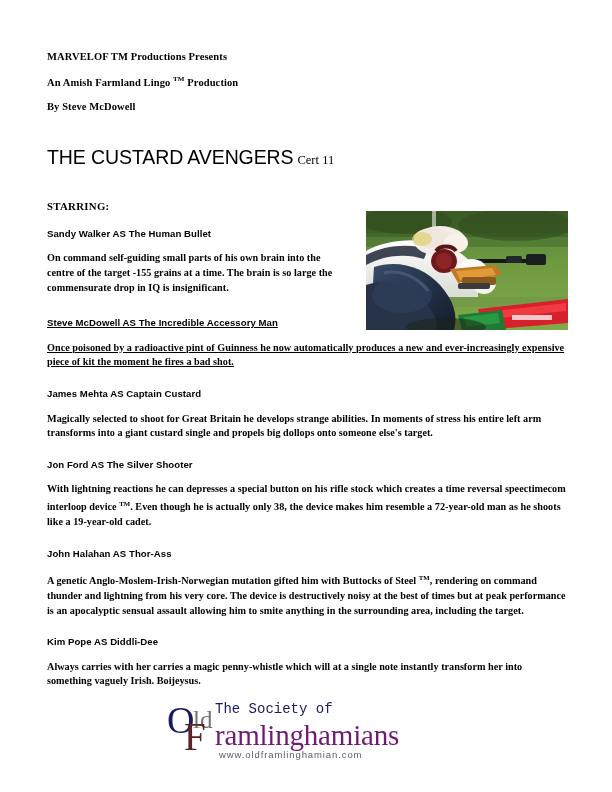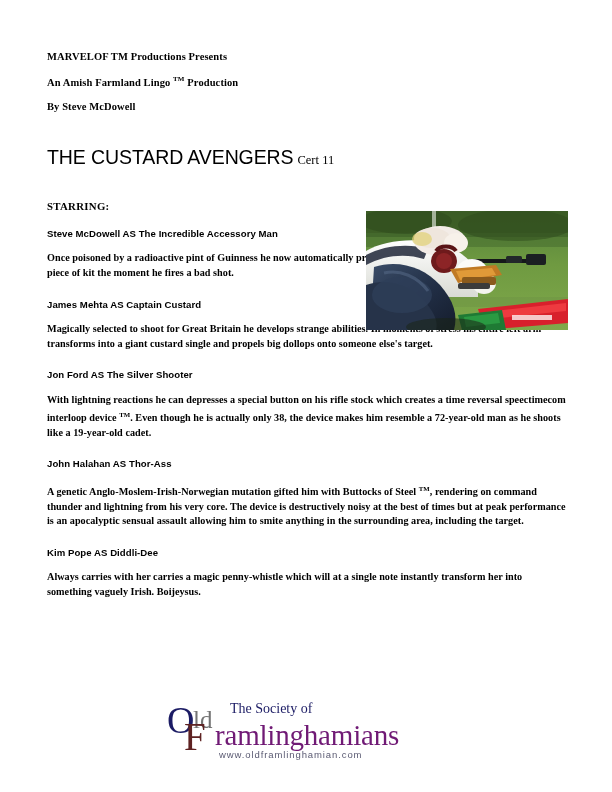--- a/index.html
+++ b/index.html
@@ -154,23 +154,23 @@
     left: 48px;
     top: 21px;
     font-family: "Liberation Serif", "DejaVu Serif", serif;
     font-size: 29px;
     line-height: 1;
     color: #701a75;
     letter-spacing: -0.2px;
   }
   .logo-society {
     position: absolute;
-    left: 63px;
+    left: 48px;
     top: 2px;
-    font-family: Liberation Serif, serif;
+    font-family: Liberation Mono, monospace;
     font-size: 14px;
     line-height: 1;
     color: #1b1b64;
   }
   .logo-url {
     position: absolute;
     left: 52px;
     top: 50px;
     font-family: "Liberation Sans", "DejaVu Sans", sans-serif;
     font-size: 9.5px;
@@ -189,22 +189,26 @@
     <p class="credit-line"><span>An Amish Farmland Lingo </span><span class="tm-sup">TM</span><span> Production</span></p>
     <p class="credit-line">By Steve McDowell</p>
   </div>
 
   <div class="title-row">
     <span class="film-title">THE CUSTARD AVENGERS</span><span class="cert">Cert 11</span>
   </div>
 
   <p class="starring-label">STARRING:</p>
 
-
-  <div class="cast-block" style="margin-top:16px;">
+  <div class="cast-block narrow">
+    <p class="cast-name">Sandy Walker  AS The Human Bullet</p>
+    <p class="cast-desc">On command self-guiding small parts of his own brain into the centre of the target -155 grains at a time. The brain is so large the commensurate drop in IQ is insignificant.</p>
+  </div>
+
+  <div class="cast-block" style="margin-top:23px;text-decoration:underline;">
     <p class="cast-name">Steve McDowell  AS The Incredible Accessory Man</p>
     <p class="cast-desc">Once poisoned by a radioactive pint of Guinness he now automatically  produces a new and ever-increasingly expensive piece of kit the moment he fires a bad shot.</p>
   </div>
 
   <div class="cast-block" style="margin-top:19px;">
     <p class="cast-name">James Mehta  AS Captain Custard</p>
     <p class="cast-desc">Magically selected to shoot for Great Britain he develops strange abilities. In moments of stress his entire left arm transforms into a giant custard single and propels big dollops onto someone else's target.</p>
   </div>
 
   <div class="cast-block" style="margin-top:19px;">

